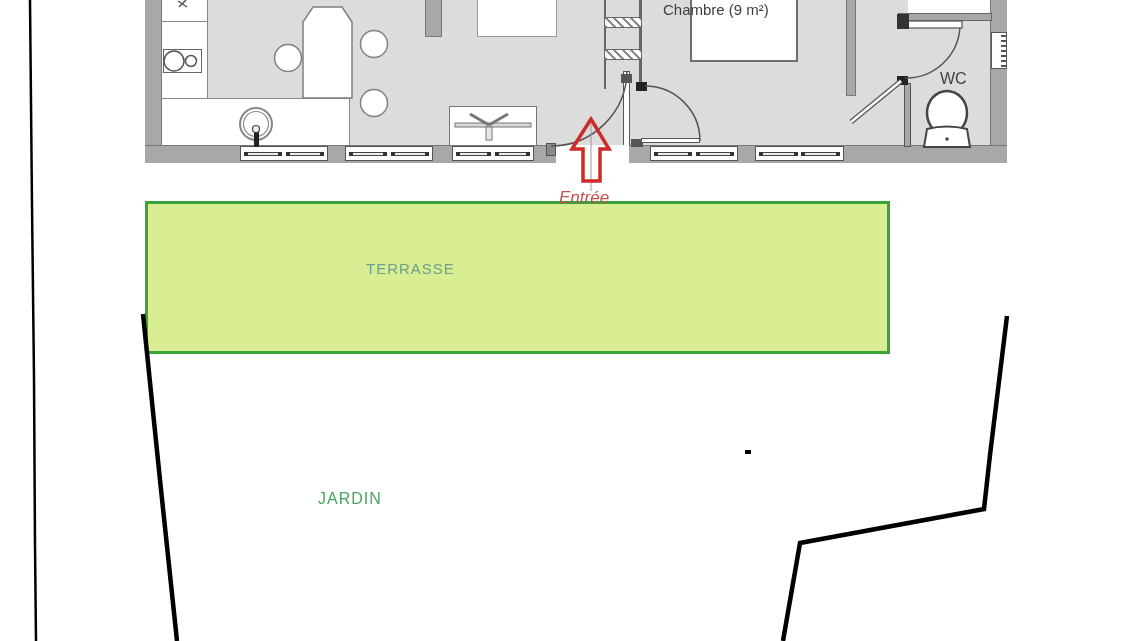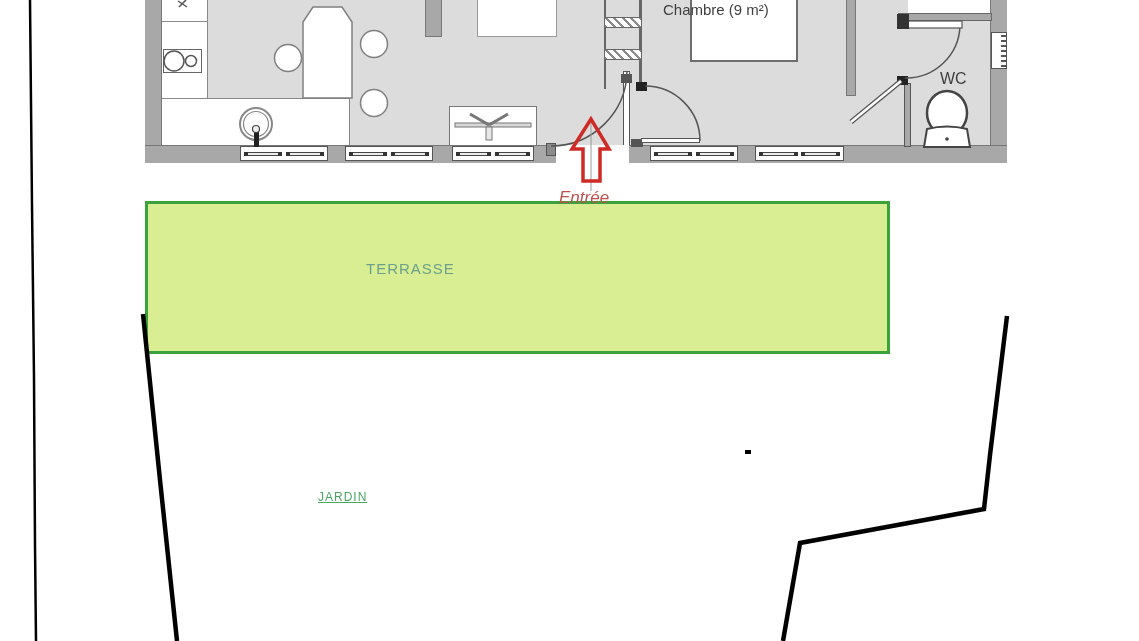--- a/index.html
+++ b/index.html
@@ -16,21 +16,21 @@
   .pane{position:absolute;top:5px;height:4px;background:#ececec;border:1px solid #444;box-sizing:border-box;}
   .pane.l{left:4%;width:44%;} .pane.r{left:52%;width:44%;}
   .pane::before,.pane::after{content:"";position:absolute;top:-1px;width:4px;height:4px;background:#333;}
   .pane::before{left:-1px;} .pane::after{right:-1px;}
   #terrasse{left:145px;top:161px;width:745px;height:153px;
             background:var(--terrasse-fill,#d9ee92);border:3px solid var(--terrasse-border,#3ca23c);z-index:6;margin-top:40px;}
   .lbl{position:absolute;z-index:9;white-space:nowrap;}
   #lbl-chambre{left:663px;top:1px;font-size:15px;color:var(--room-label,#3f3f3f);}
   #lbl-wc{left:940px;top:70px;font-size:16px;color:var(--room-label,#3f3f3f);}
   #lbl-terrasse{left:218px;top:56px;font-size:15px;letter-spacing:1px;color:var(--terrasse-label,#6ba08d);position:absolute;}
-  #lbl-jardin{left:318px;top:490px;font-size:12px;letter-spacing:1px;color:var(--jardin-label,#4aa565);text-decoration:underline;}
+  #lbl-jardin{left:318px;top:490px;font-size:16px;letter-spacing:1px;color:var(--jardin-label,#4aa565);}
   #lbl-entree{left:559px;top:188px;font-size:17px;color:var(--entree-label,#c0504d);font-style:italic;}
   svg.overlay{position:absolute;left:0;top:0;z-index:8;pointer-events:none;}
   .z2{z-index:2;} .z3{z-index:3;} .z4{z-index:4;}
 </style>
 </head>
 <body>
 
 <div id="canvas">
 
   <div class="abs floor" style="left:162px;top:0;width:828px;height:145px;"></div>

